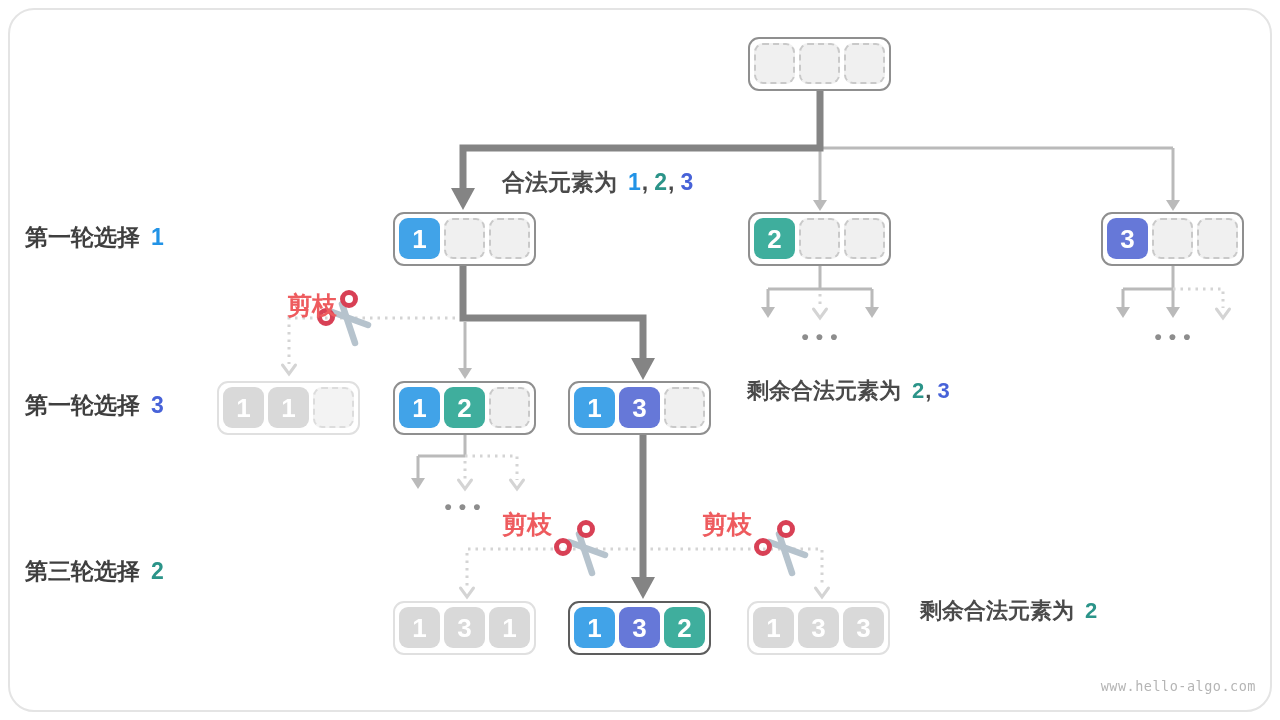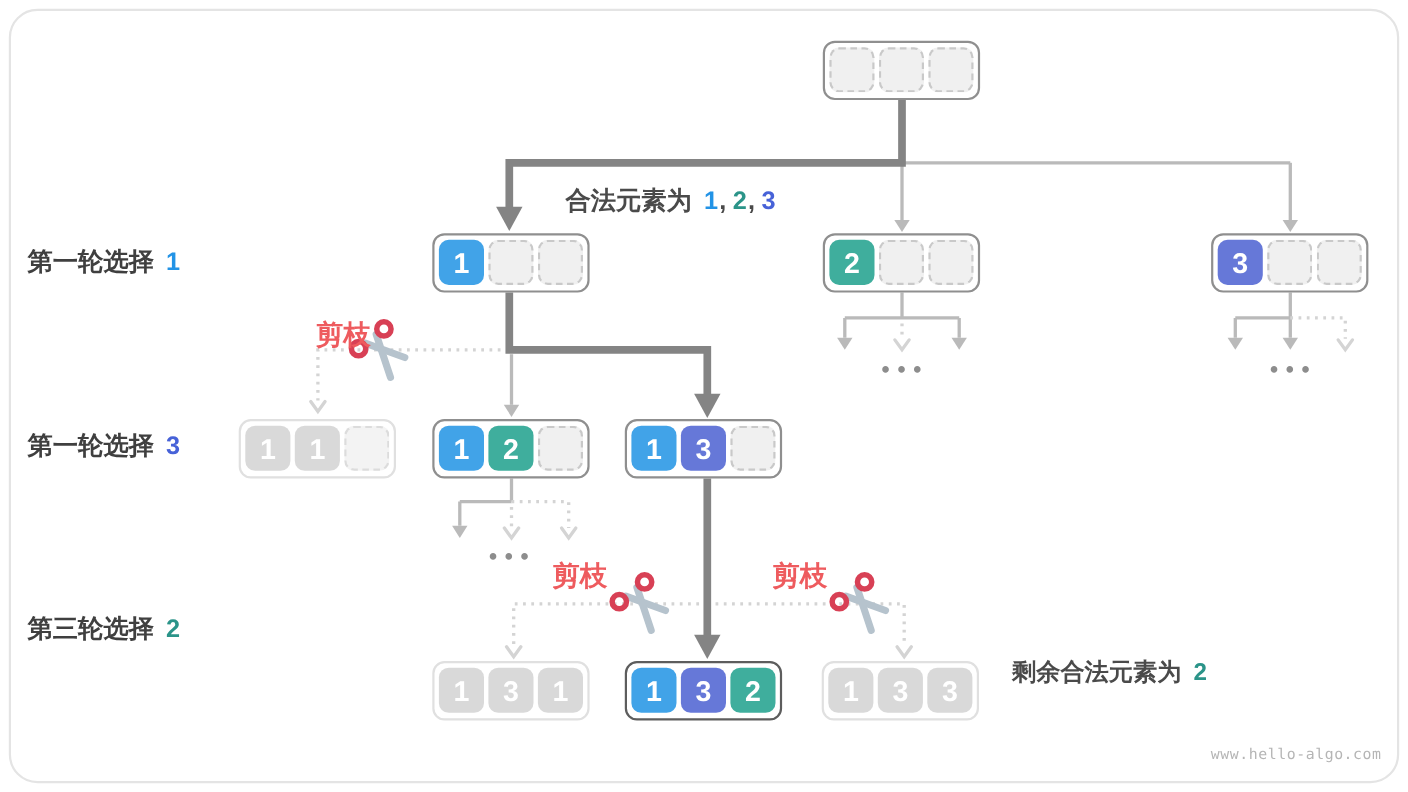--- a/index.html
+++ b/index.html
@@ -196,29 +196,32 @@
 <div class="lbl" style="left:25px;top:224px;">
   <span>第一轮选择</span><span class="num blue gapL">1</span>
 </div>
 <div class="lbl" style="left:25px;top:392px;">
   <span>第一轮选择</span><span class="num indigo gapL">3</span>
 </div>
 <div class="lbl" style="left:25px;top:558px;">
   <span>第三轮选择</span><span class="num teal gapL">2</span>
 </div>
 
-<div class="note" style="left:514px;top:167px;font-size:23px;text-align:right;">
+<div class="note" style="left:502px;top:167px;font-size:23px;text-align:right;">
   <span>合法元素为</span><span class="num blue gapL">1</span><span class="sep">,</span><span class="num teal">2</span><span class="sep">,</span><span class="num indigo">3</span>
 </div>
 
 <div class="prune" style="left:287px;top:293px;">剪枝</div>
 <div class="prune" style="left:502px;top:512px;">剪枝</div>
 <div class="prune" style="left:702px;top:512px;">剪枝</div>
 
 <div class="note" style="left:747px;top:376px;">
+  <div>
+    <span>剩余合法元素为</span><span class="num teal gapL">2</span><span class="sep">,</span><span class="num indigo">3</span>
+  </div>
 </div>
 
 <div class="note" style="left:920px;top:596px;">
   <div>
     <span>剩余合法元素为</span><span class="num teal gapL">2</span>
   </div>
 </div>
 
 <div class="ellipsis" style="left:823px;top:326px;">•••</div>
 <div class="ellipsis" style="left:1176px;top:326px;">•••</div>

